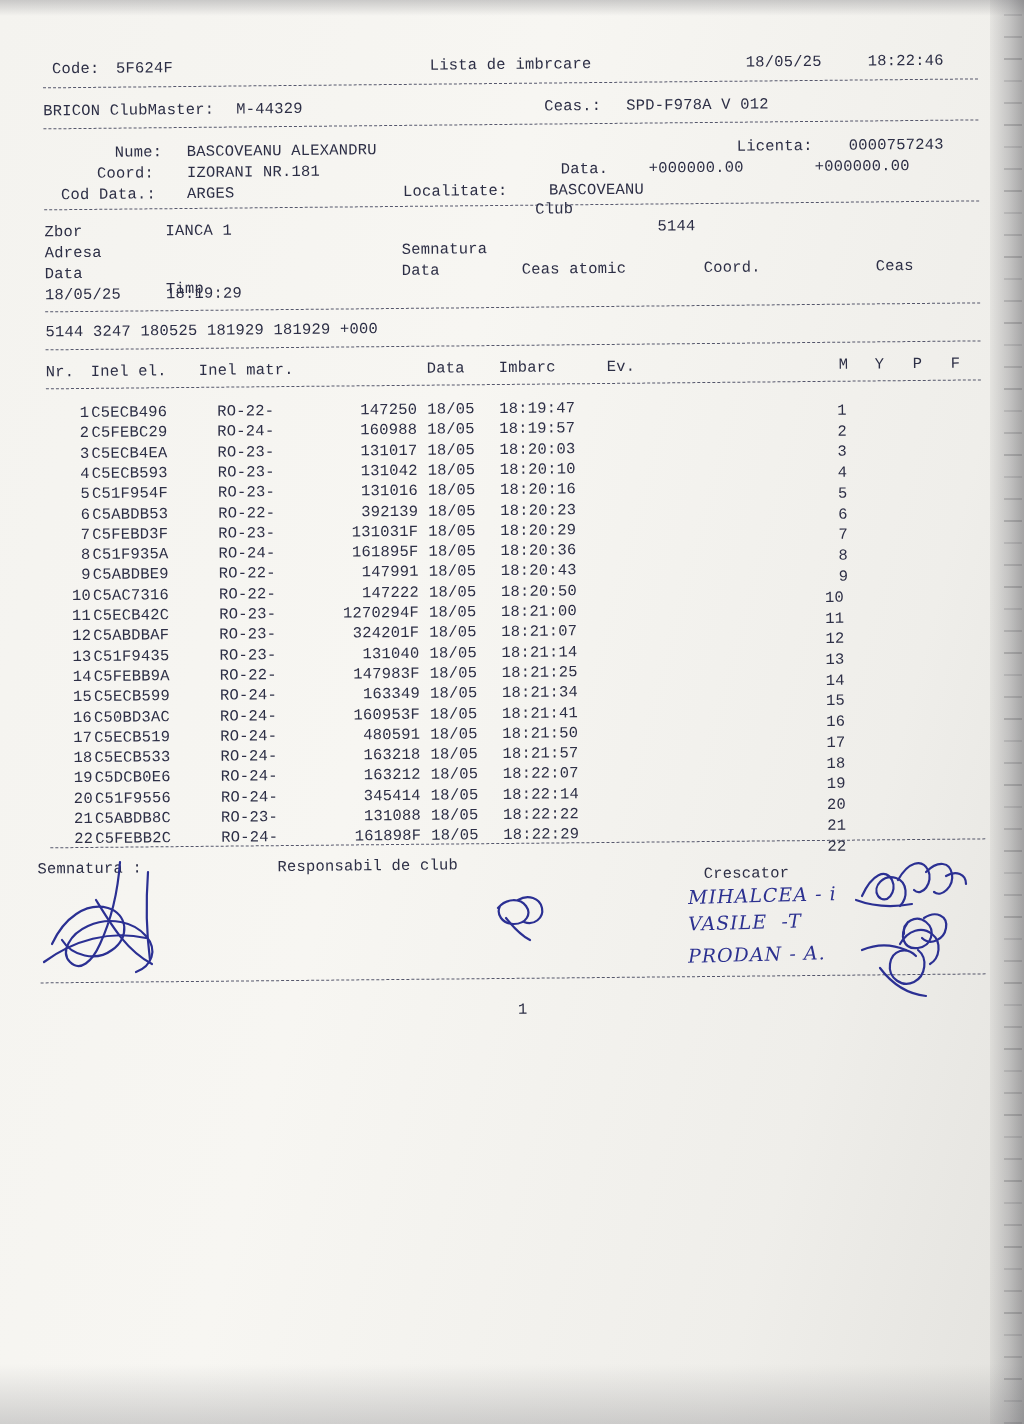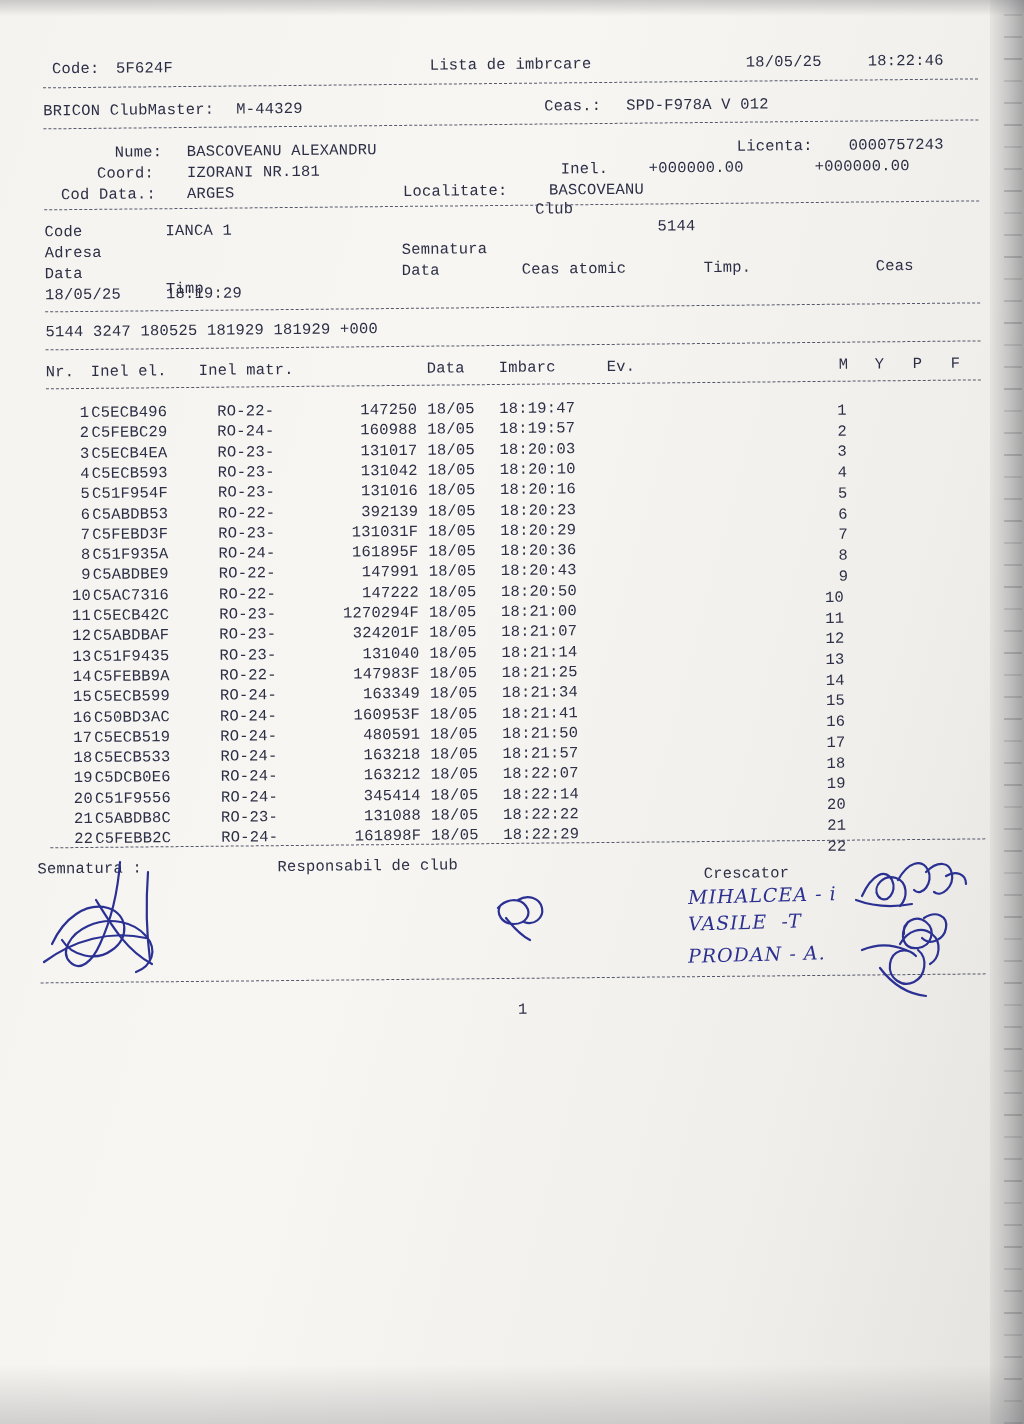--- a/index.html
+++ b/index.html
@@ -192,44 +192,44 @@
 
     <div class="dashed" style="left:47px; top:124px; width:935px;"></div>
 
     <div class="l" style="left:118px; top:139px;">Nume:</div>
     <div class="l" style="left:190px; top:139px;">BASCOVEANU ALEXANDRU</div>
     <div class="l" style="left:740px; top:139px;">Licenta:</div>
     <div class="l" style="left:852px; top:139px;">0000757243</div>
 
     <div class="l" style="left:100px; top:160px;">Coord:</div>
     <div class="l" style="left:190px; top:160px;">IZORANI NR.181</div>
-    <div class="l" style="left:564px; top:160px;">Inel.</div>
+    <div class="l" style="left:564px; top:160px;">Data.</div>
     <div class="l" style="left:652px; top:160px;">+000000.00</div>
     <div class="l" style="left:818px; top:160px;">+000000.00</div>
 
     <div class="l" style="left:64px; top:181px;">Cod Data.:</div>
     <div class="l" style="left:190px; top:181px;">ARGES</div>
     <div class="l" style="left:406px; top:181px;">Localitate:</div>
     <div class="l" style="left:552px; top:181px;">BASCOVEANU</div>
 
     <div class="dashed" style="left:47px; top:205px; width:935px;"></div>
 
-    <div class="l" style="left:47px; top:218px;">Code</div>
+    <div class="l" style="left:47px; top:218px;">Zbor</div>
     <div class="l" style="left:168px; top:218px;">IANCA 1</div>
     <div class="l" style="left:538px; top:200px;">Club</div>
     <div class="l" style="left:660px; top:218px;">5144</div>
 
     <div class="l" style="left:47px; top:239px;">Adresa</div>
     <div class="l" style="left:404px; top:239px;">Semnatura</div>
 
     <div class="l" style="left:47px; top:260px;">Data</div>
     <div class="l" style="left:168px; top:276px;">Timp</div>
     <div class="l" style="left:404px; top:260px;">Data</div>
     <div class="l" style="left:524px; top:260px;">Ceas atomic</div>
-    <div class="l" style="left:706px; top:260px;">Timp.</div>
+    <div class="l" style="left:706px; top:260px;">Coord.</div>
     <div class="l" style="left:878px; top:260px;">Ceas</div>
 
     <div class="l" style="left:47px; top:281px;">18/05/25</div>
     <div class="l" style="left:168px; top:281px;text-align:center;">18:19:29</div>
 
     <div class="dashed" style="left:47px; top:307px; width:935px;"></div>
 
     <div class="l" style="left:47px; top:318px;">5144 3247 180525 181929 181929 +000</div>
 
     <div class="dashed" style="left:47px; top:345px; width:935px;"></div>

